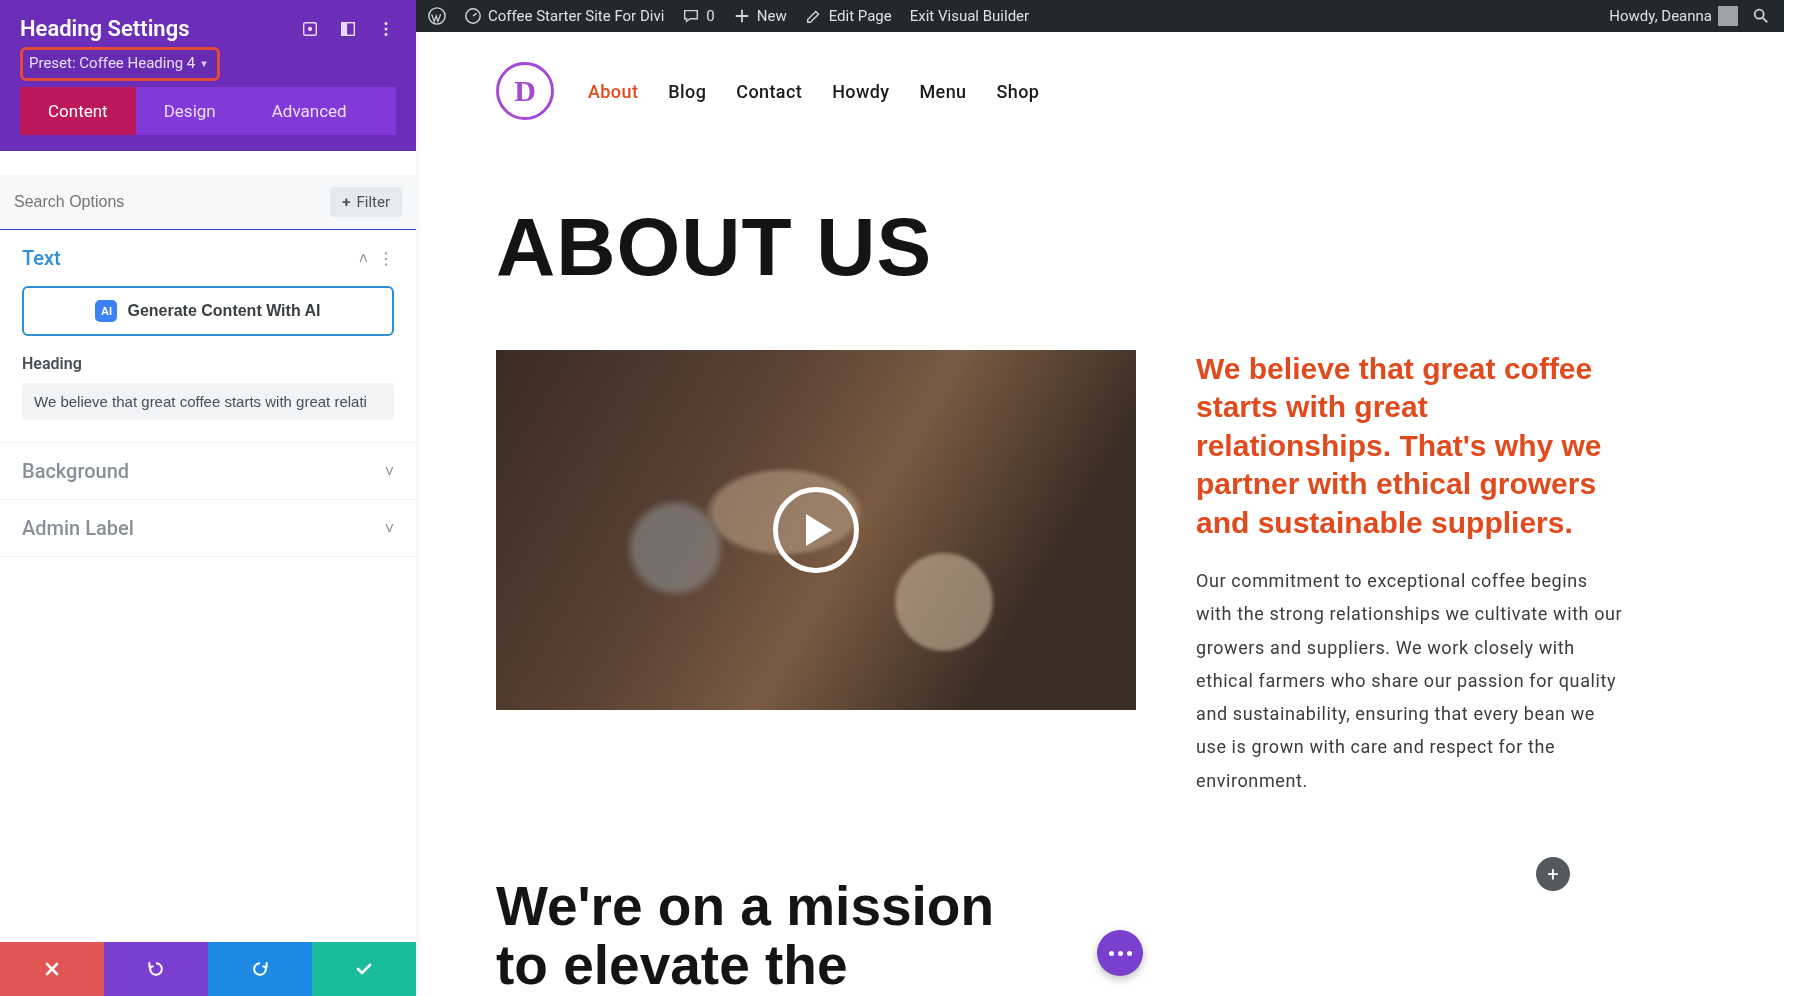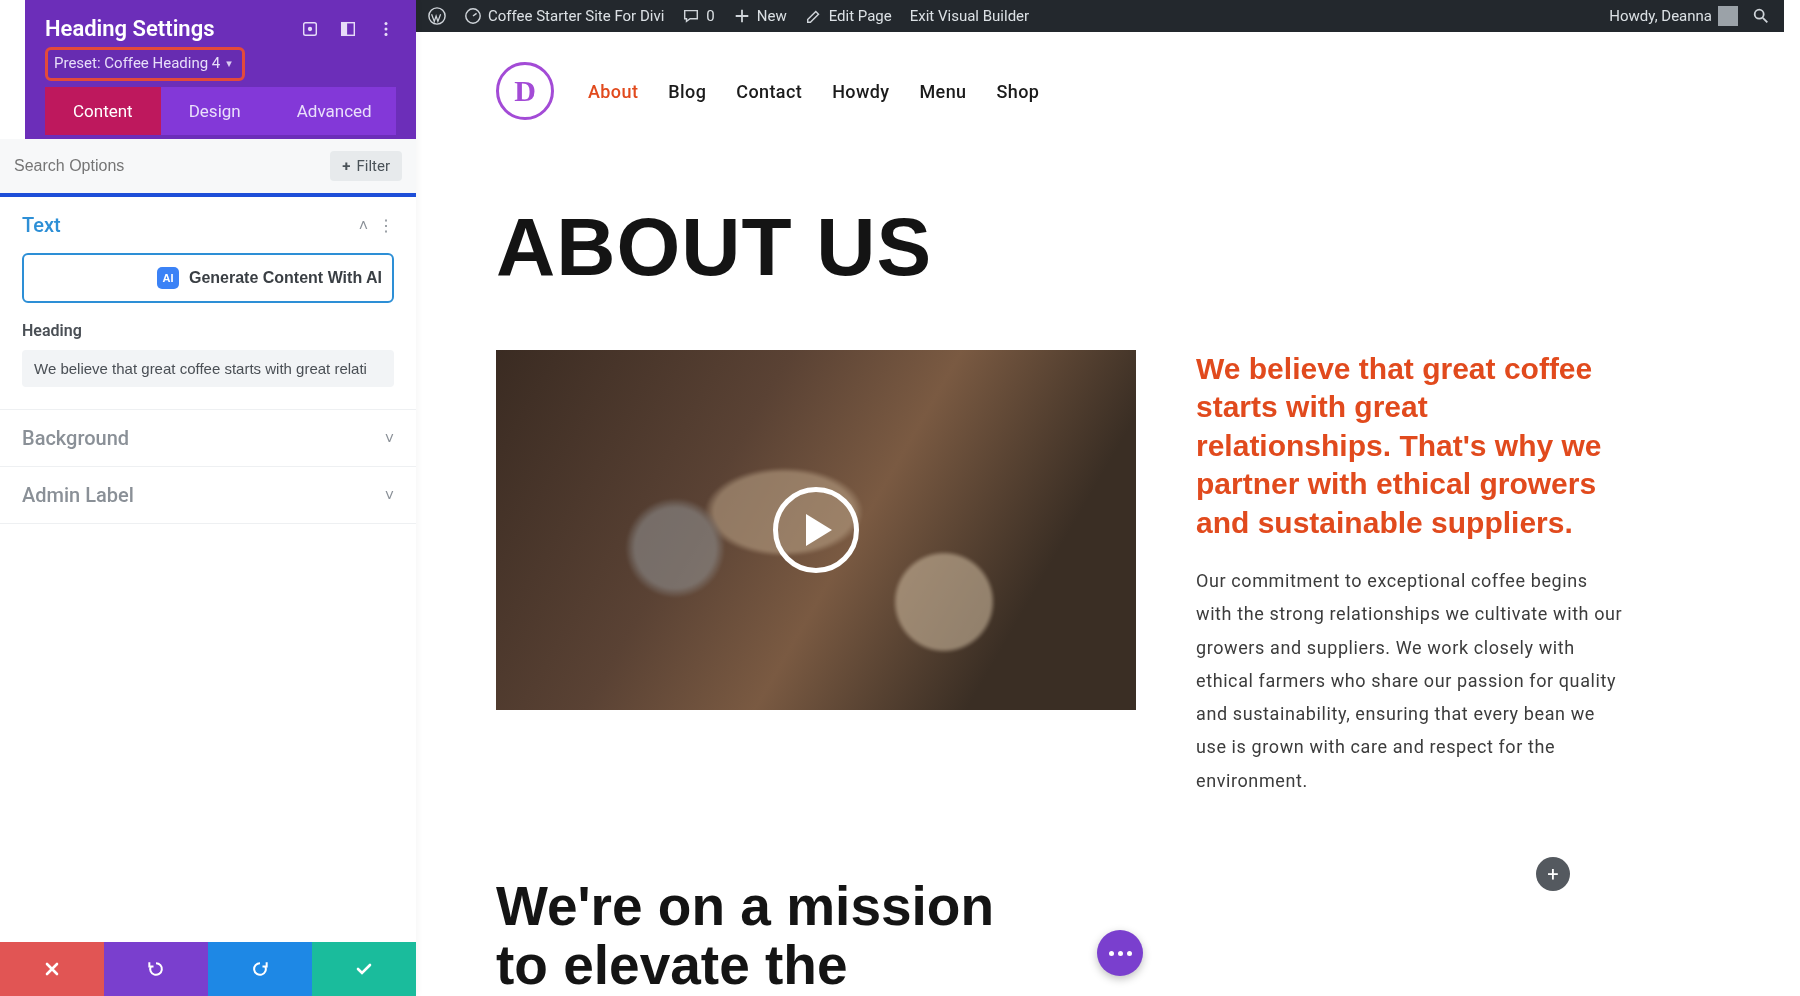--- a/index.html
+++ b/index.html
@@ -39,22 +39,21 @@
     width:416px;
     background:#fff;
     z-index:60;
     display:flex;
     flex-direction:column;
     box-shadow: 2px 0 6px rgba(0,0,0,0.04);
   }
   .sb-header {
     background:#6c2eb9;
     color:#fff;
-    padding: 16px 20px 4px 20px;
-    margin-left: 25px;
+    padding: 16px 20px 16px 20px;
   }
   .sb-title {
     font-size:22px;
     font-weight:600;
     display:flex;
     align-items:center;
     justify-content:space-between;
   }
   .sb-title-actions { display:flex; gap:18px; align-items:center; }
   .sb-title-actions .icn { width:20px; height:20px; display:flex; align-items:center; justify-content:center; cursor:pointer; }
@@ -90,22 +89,23 @@
     background:#be185d;
     color:#fff;
     font-weight:400;
   }
 
   .sb-searchrow {
     display:flex;
     align-items:center;
     gap:10px;
     padding:12px 14px;
-    border-bottom:4px solid #1d4ed8;
+    border-bottom:1px solid #1d4ed8;
     background:#f7f8f9;
+    margin-top:24px;
   }
   .sb-search {
     flex:1;
     border:none;
     background:transparent;
     font-size:16px;
     color:#6a737b;
     outline:none;
   }
   .sb-filter {
@@ -137,21 +137,21 @@
 
   .ai-btn {
     width:100%;
     border:2px solid #2d8fd6;
     background:#fff;
     color:#3a3f44;
     border-radius:6px;
     padding:12px 10px;
     display:flex;
     align-items:center;
-    justify-content:flex-end;
+    justify-content:center;
     gap:10px;
     font-size:16px;
     font-weight:600;
     cursor:pointer;
   }
   .ai-badge {
     width:22px;height:22px;border-radius:5px;background:#3b82f6;color:#fff;
     display:flex;align-items:center;justify-content:center;font-size:11px;font-weight:700;
   }
 

